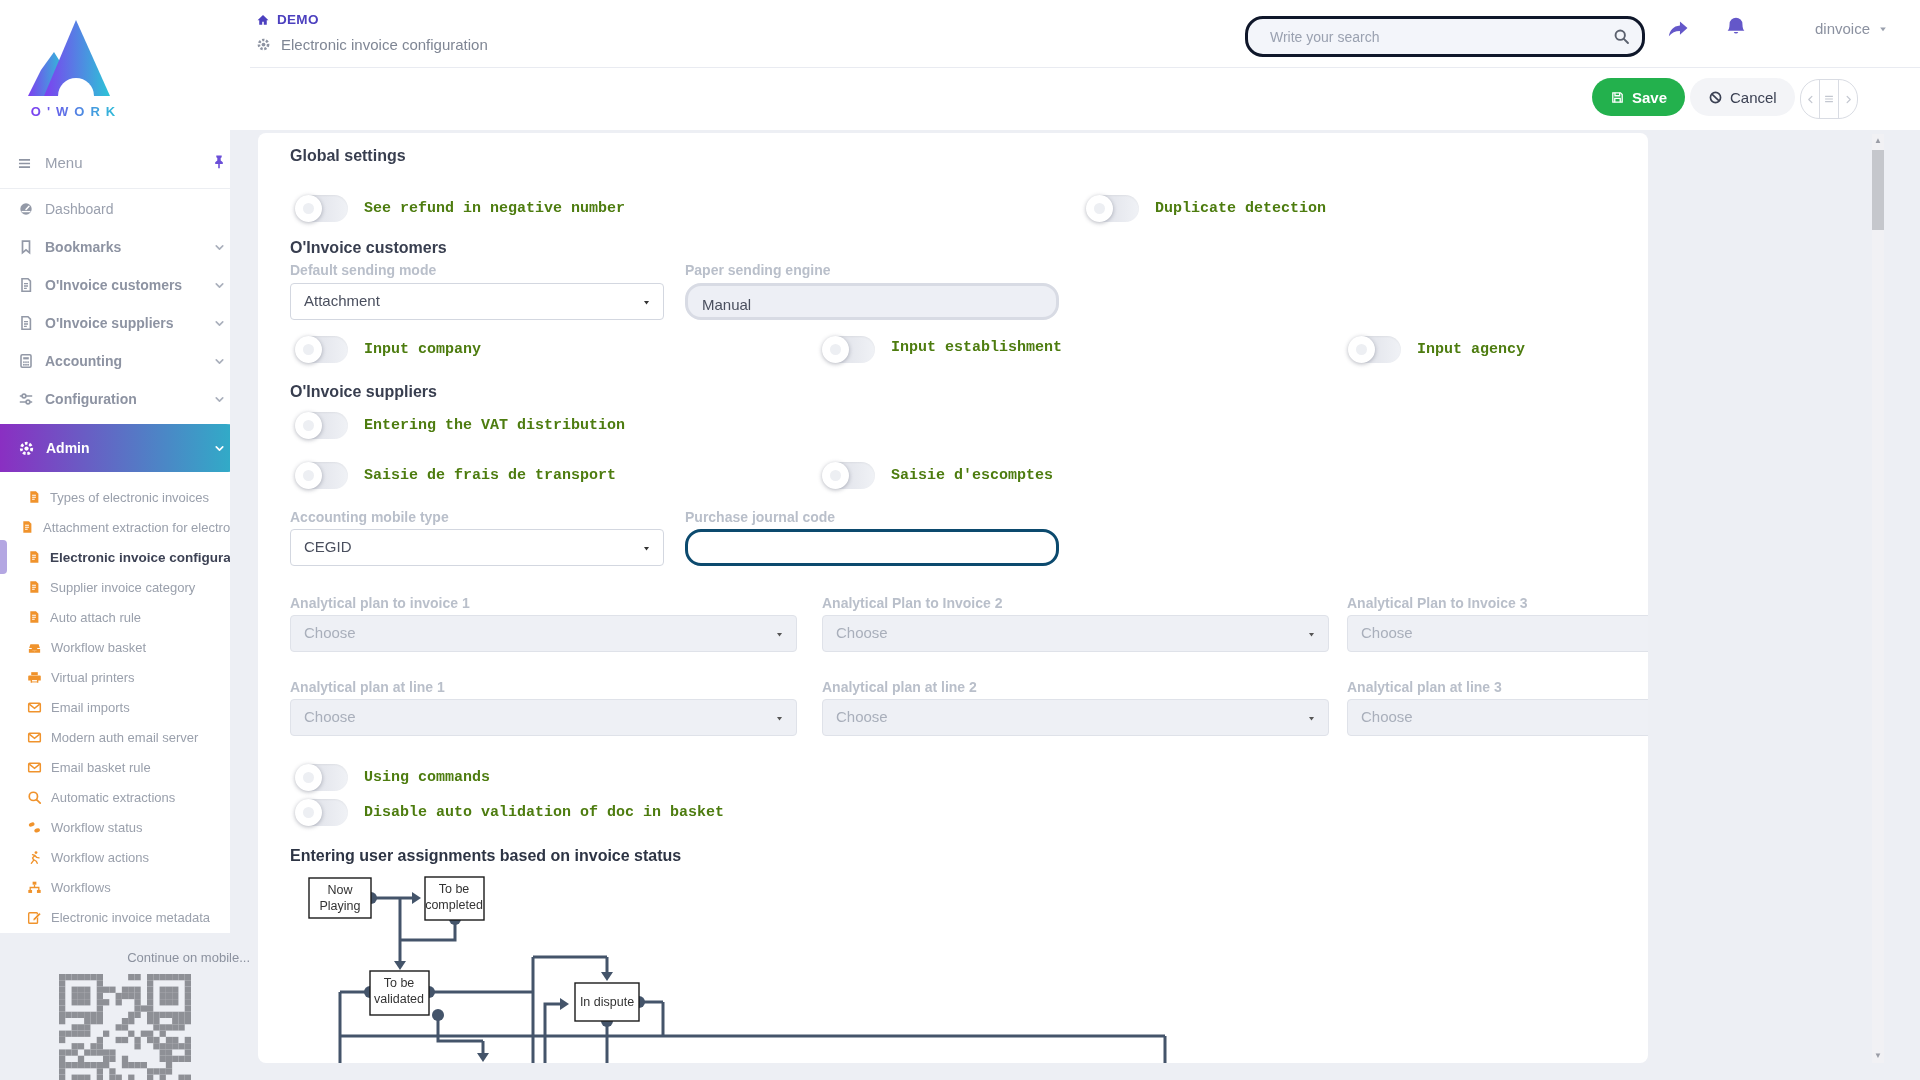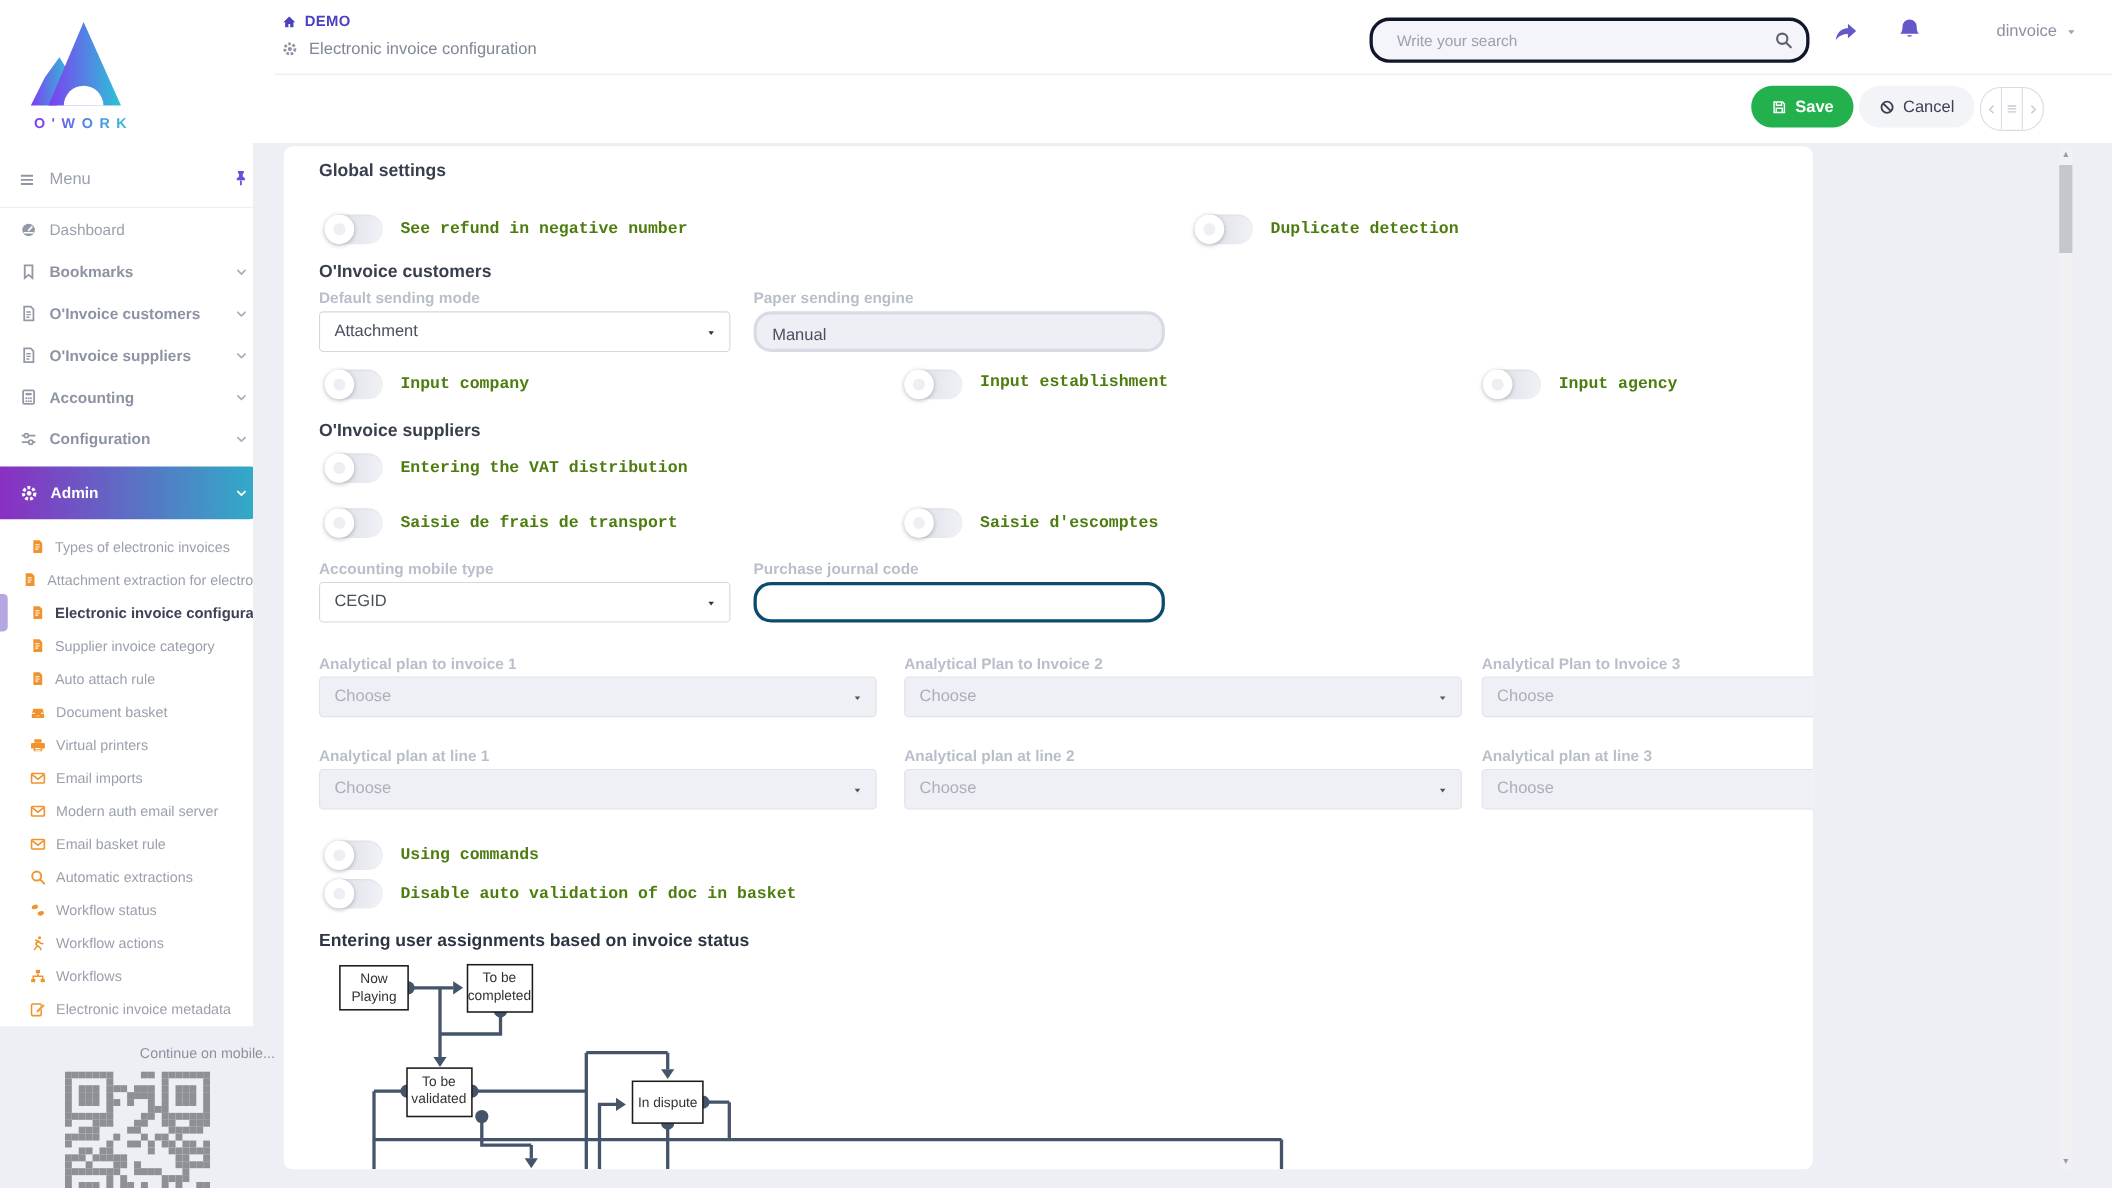--- a/index.html
+++ b/index.html
@@ -362,21 +362,21 @@
     <div class="sub" style="top:473px">
       <svg class="s ic" width="14" height="14">
           <use href="#sym-file-solid"></use>
         </svg>
       <span class="lbl">Auto attach rule</span>
     </div>
     <div class="sub" style="top:503px">
       <svg class="s ic" width="15" height="15">
           <use href="#sym-inbox"></use>
         </svg>
-      <span class="lbl">Document basket</span>
+      <span class="lbl">Workflow basket</span>
     </div>
     <div class="sub" style="top:533px">
       <svg class="s ic" width="15" height="15">
           <use href="#sym-printer"></use>
         </svg>
       <span class="lbl">Virtual printers</span>
     </div>
     <div class="sub" style="top:563px">
       <svg class="s ic" width="15" height="15">
           <use href="#sym-envelope"></use>

